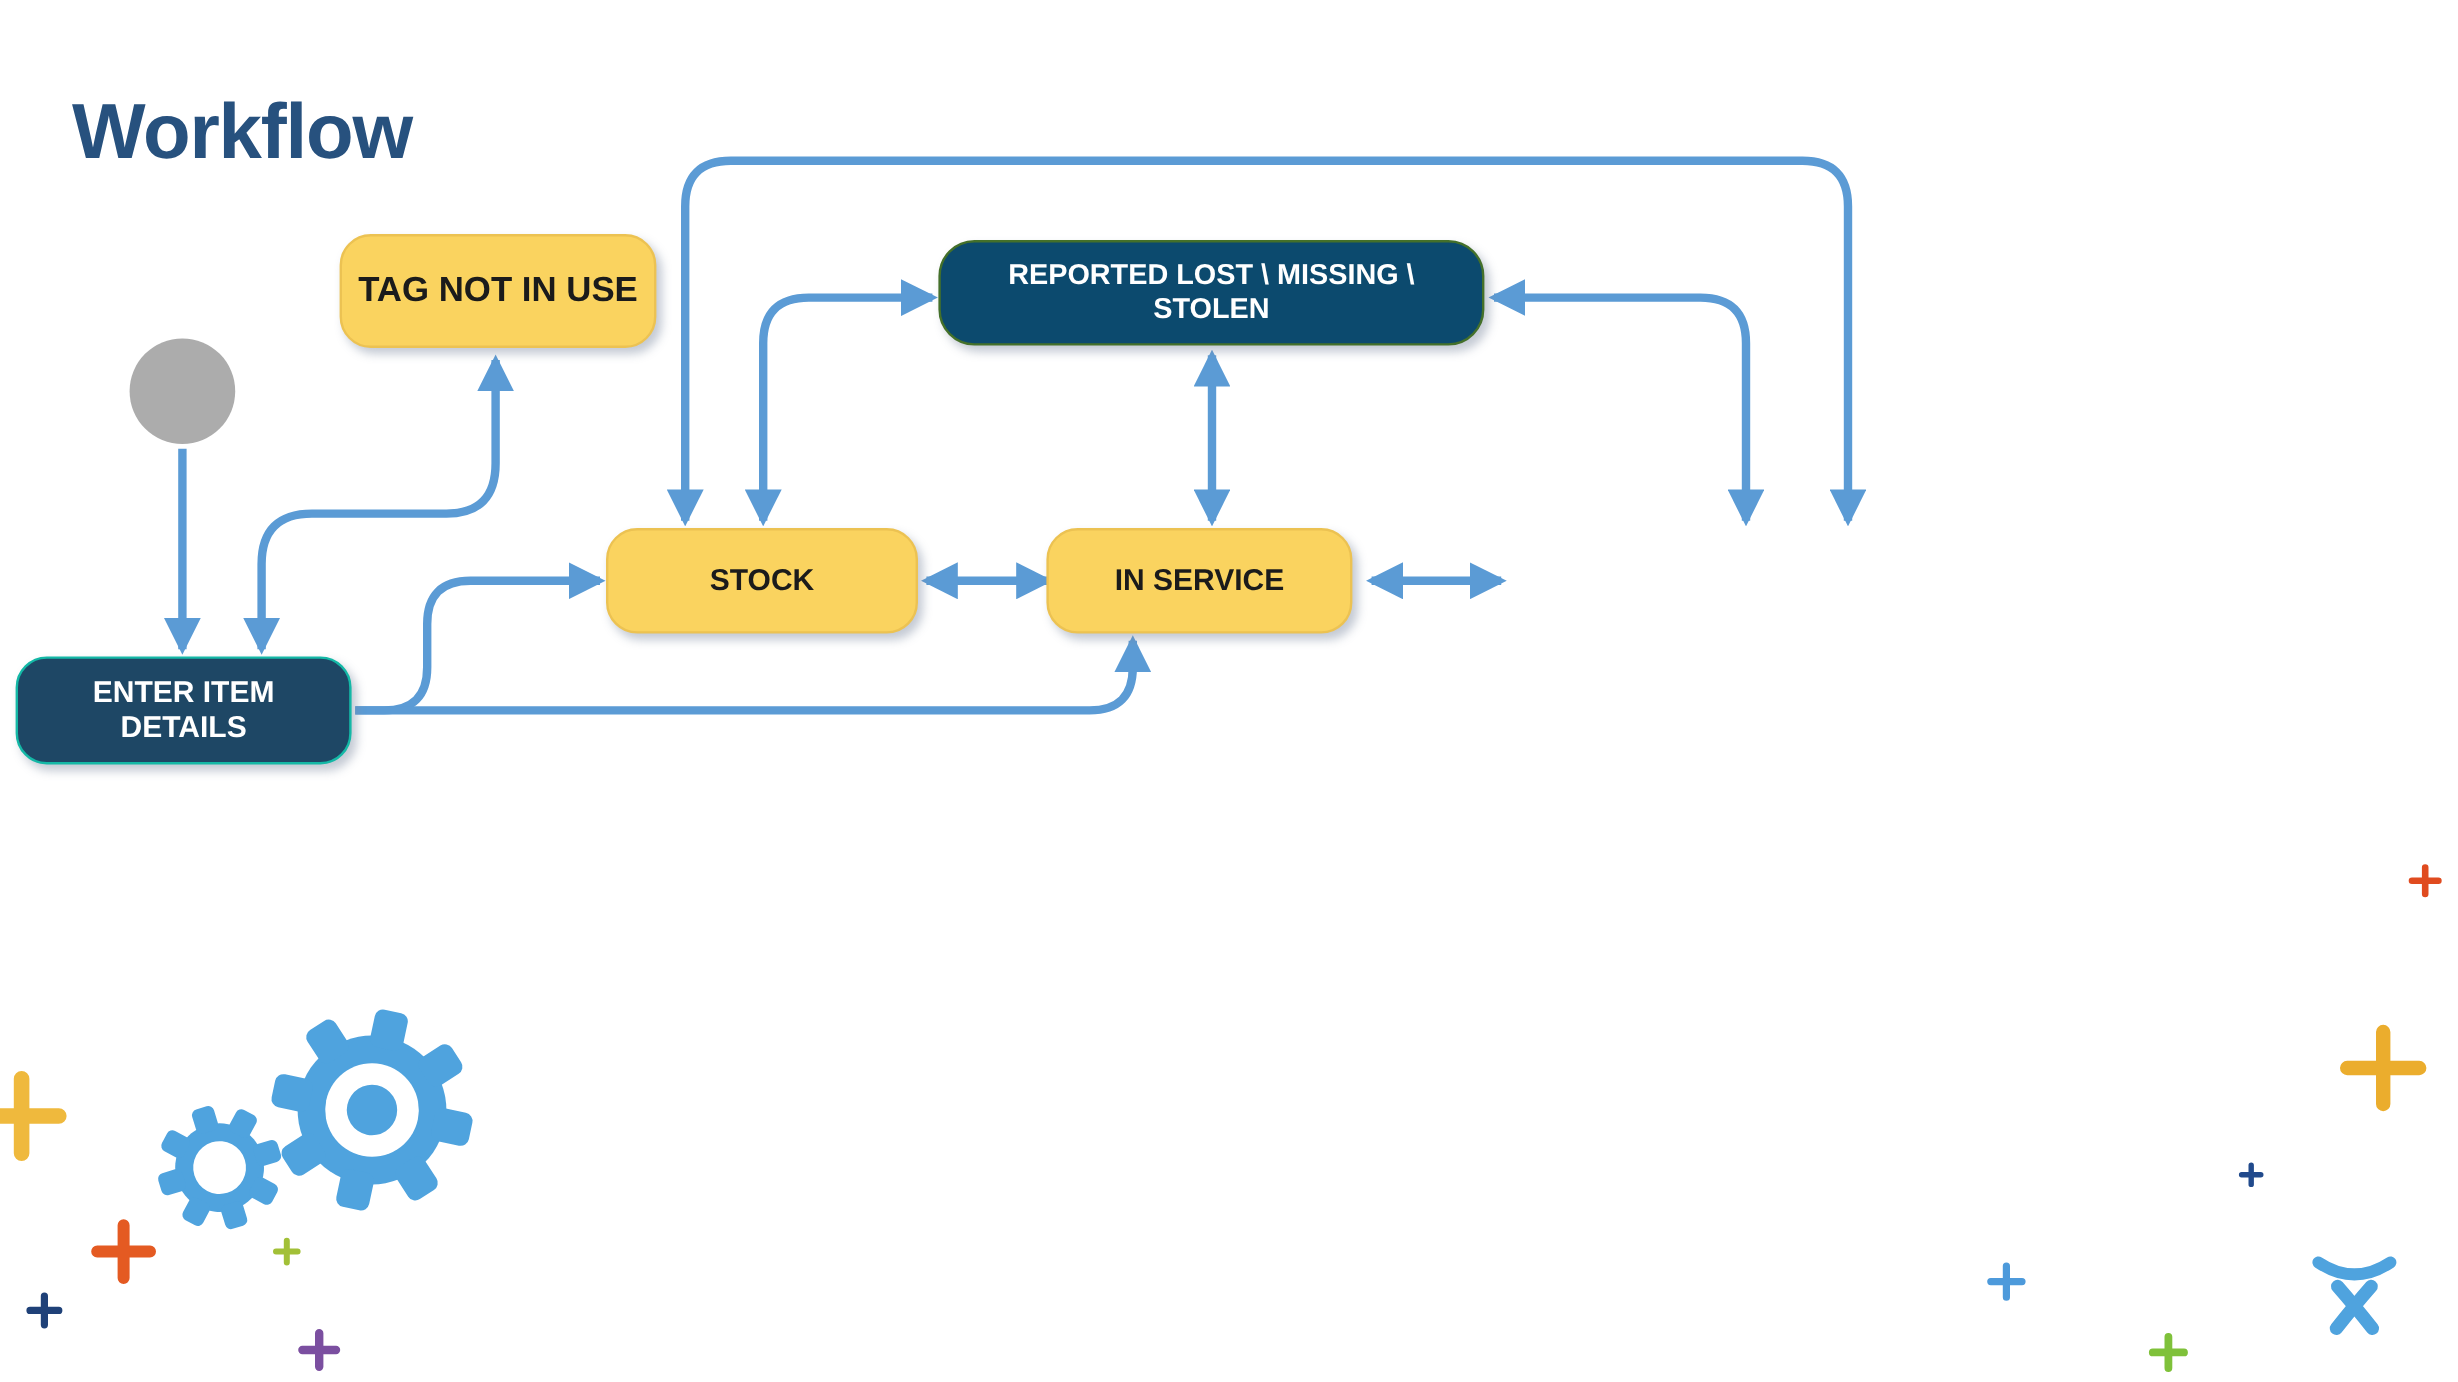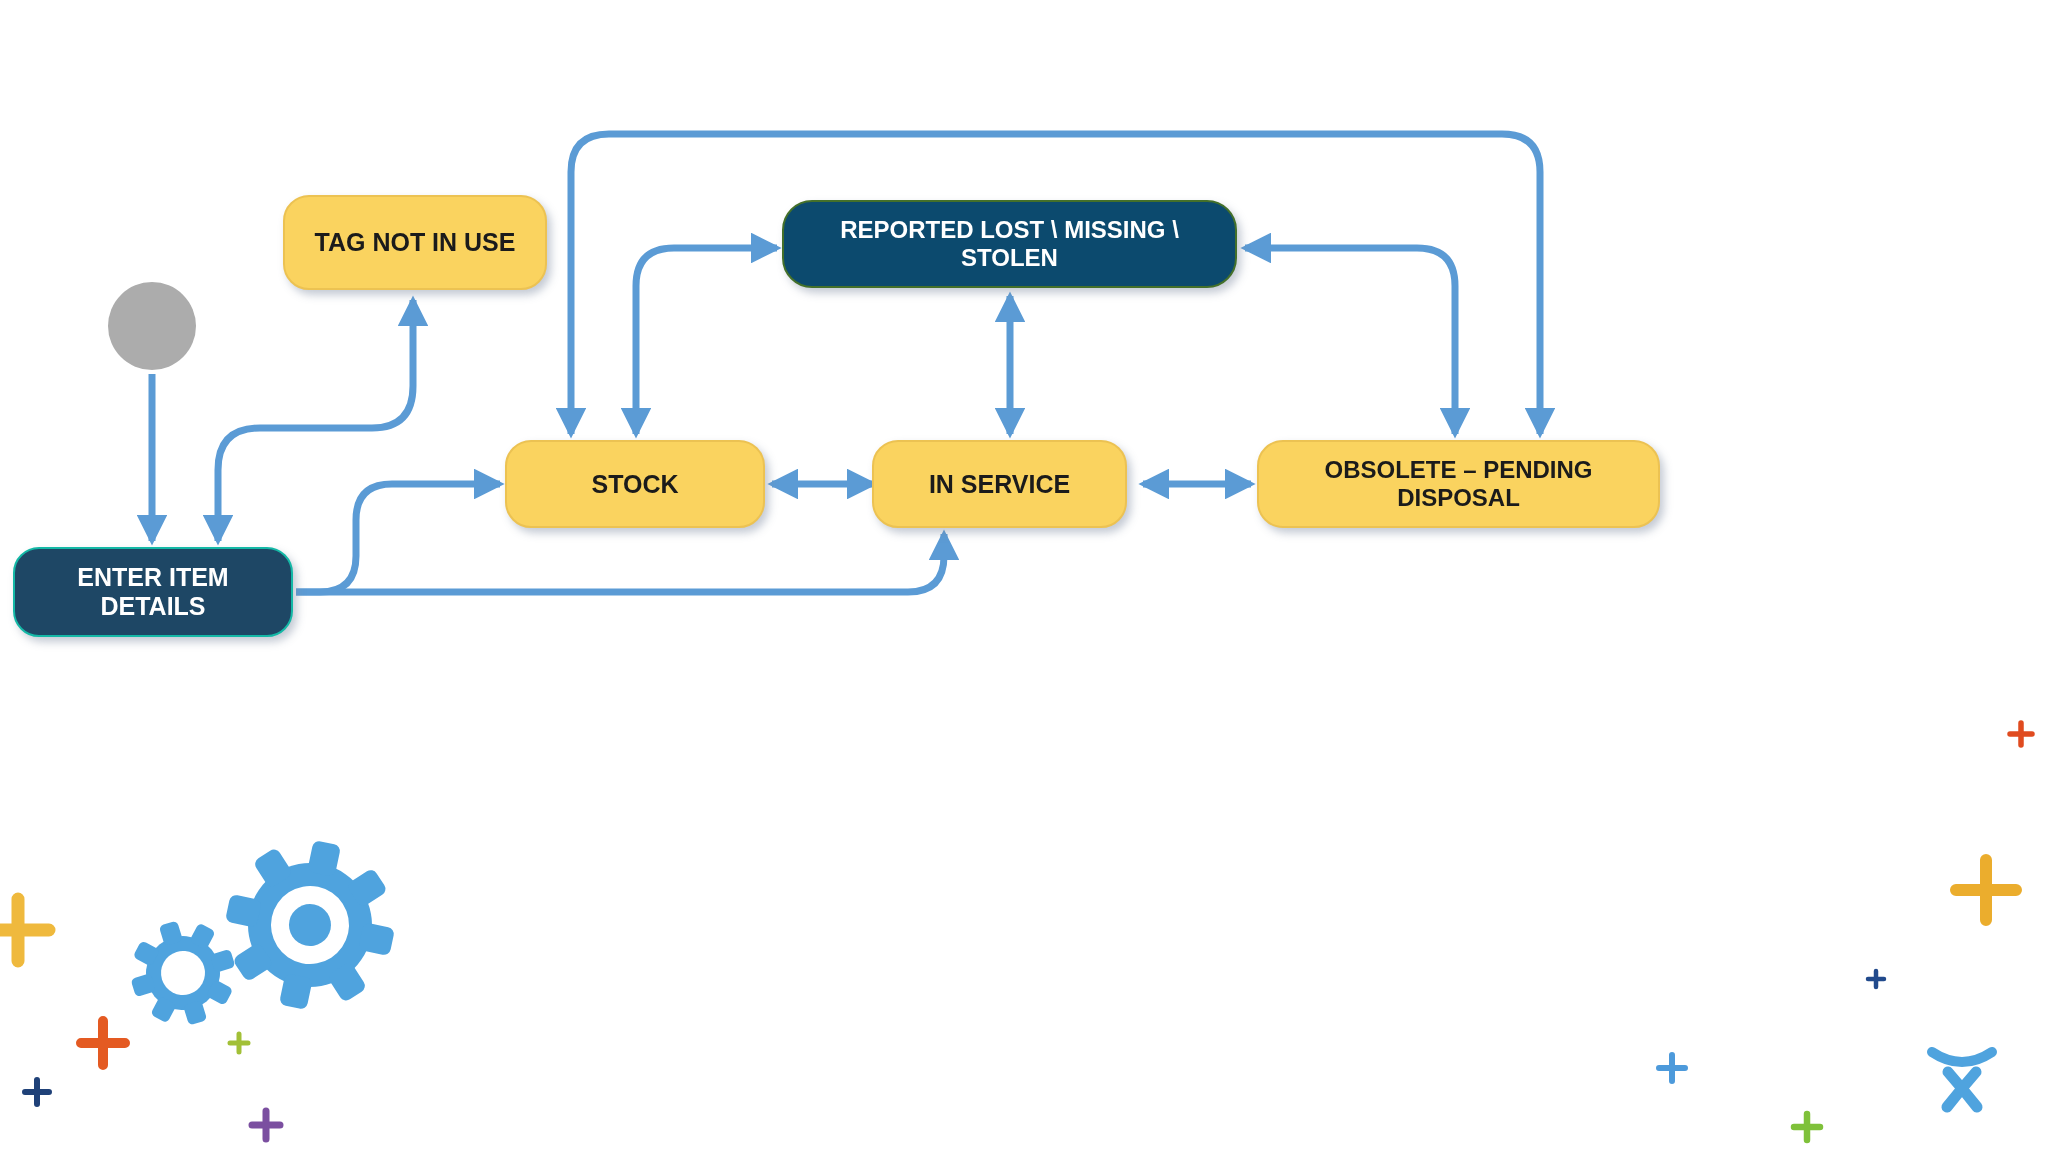--- a/index.html
+++ b/index.html
@@ -8,34 +8,35 @@
   #title{position:absolute;left:60px;top:72px;font-size:65px;font-weight:bold;
          letter-spacing:-1px;color:#27517E;}
   svg.layer{position:absolute;left:0;top:0;}
   .edge{fill:none;stroke:#5B9BD5;stroke-width:7;}
   .node{position:absolute;display:flex;align-items:center;justify-content:center;text-align:center;
         font-weight:bold;border-radius:26px;box-sizing:border-box;padding:0 12px;
         box-shadow:4px 5px 8px rgba(125,138,160,.45);}
   .node.yellow{background:#FAD35F;border:2px solid #ECC252;color:#1b1b1b;}
   .node.green {background:#0c4a6e;border:2px solid #44702A;color:#ffffff;}
   .node.navy  {background:#1E4765;border:2px solid #14b8a6;color:#ffffff;}
-  #node-tag      {left:283px;top:195px;width:264px;height:95px;font-size:25px;}
+  #node-tag      {left:283px;top:195px;width:264px;height:95px;font-size:29px;}
   #node-reported {left:782px;top:200px;width:455px;height:88px;font-size:24px;border-radius:30px;}
   #node-stock    {left:505px;top:440px;width:260px;height:88px;font-size:25px;}
   #node-inservice{left:872px;top:440px;width:255px;height:88px;font-size:25px;}
   #node-obsolete {left:1257px;top:440px;width:403px;height:88px;font-size:24px;}
   #node-enter    {left:13px;top:547px;width:280px;height:90px;font-size:25px;}
   #start-circle{position:absolute;left:108px;top:282px;width:88px;height:88px;border-radius:50%;
                 background:#ACACAC;}
 </style>
 </head>
 <body>
 
 <div id="slide">
 
+  <div id="title">Workflow</div>
 
   <div id="start-circle"></div>
 
   <svg class="layer" width="2048" height="1152" viewBox="0 0 2048 1152">
     <defs>
       <marker id="arrow" viewBox="0 0 10 10" refX="8.5" refY="5" markerWidth="4.4" markerHeight="4.4" orient="auto-start-reverse" markerUnits="strokeWidth">
         <path d="M0 0 L10 5 L0 10 z" fill="#5B9BD5"></path>
       </marker>
     </defs>
 
@@ -105,20 +106,17 @@
   </div>
   <div class="node green" id="node-reported">
     <span>REPORTED LOST \ MISSING \ STOLEN</span>
   </div>
   <div class="node yellow" id="node-stock">
     <span>STOCK</span>
   </div>
   <div class="node yellow" id="node-inservice">
     <span>IN SERVICE</span>
   </div>
-  <div class="node yellow" id="node-obsolete">
-    <span>OBSOLETE – PENDING DISPOSAL</span>
-  </div>
   <div class="node navy" id="node-enter">
     <span>ENTER ITEM DETAILS</span>
   </div>
 
 </div>
 
 </body></html>

